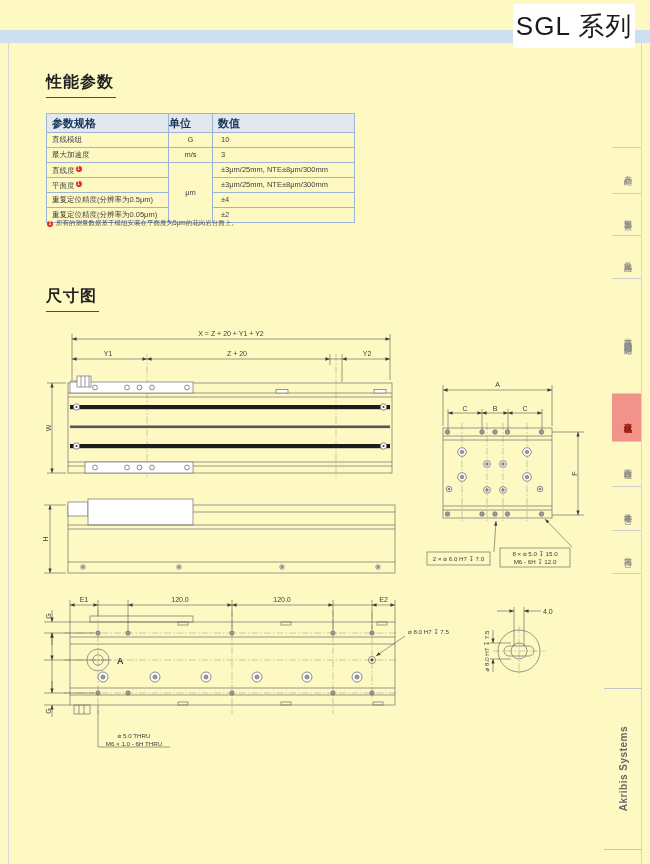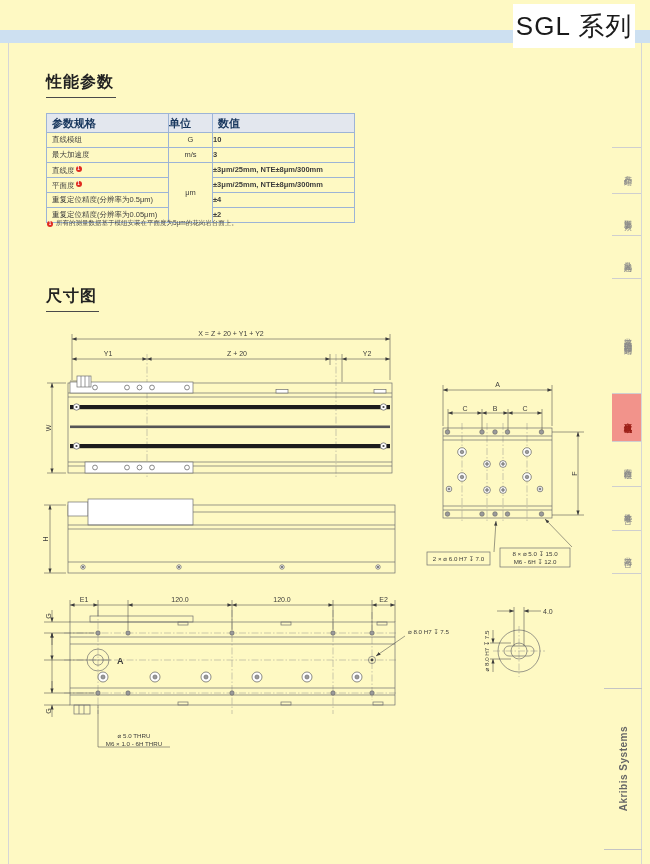--- a/index.html
+++ b/index.html
@@ -19,21 +19,21 @@
   .sec.perf{left:46px;top:72px;} .sec.dims{left:46px;top:286px;}
   
   .tbl-wrap{position:absolute;left:46px;top:113px;}
   table{border-collapse:collapse;width:308px;table-layout:fixed;}
   col.c1{width:122px;} col.c2{width:44px;} col.c3{width:142px;}
   th,td{border:1px solid #9db4d6;font-size:7.5px;color:#3d3d3d;padding:0 0 0 5px;
         height:14px;line-height:1;text-align:left;font-weight:normal;overflow:hidden;white-space:nowrap;}
   thead th{background:#e3e7ee;color:#17365d;font-weight:bold;font-size:11px;height:18px;}
   thead th.cc{padding:0;}
   td.c{text-align:center;padding:0;}
-  td.v{padding-left:0;font-weight:bold;}
+  td.v{padding-left:8px;}
   .note{display:inline-block;width:6px;height:6px;border-radius:50%;background:#e02b20;color:#fff;
         font-size:4.5px;line-height:6px;text-align:center;vertical-align:3px;margin-left:1px;font-weight:bold;}
   .footnote{position:absolute;left:47px;top:219px;display:flex;align-items:center;gap:3px;
             font-size:6.5px;color:#4a4a4a;}
   .footnote .note{vertical-align:0;margin:0;}
   
   .drawing{position:absolute;left:0;top:325px;width:650px;height:445px;}
   .thin{fill:none;stroke:#6f6f6f;stroke-width:.7;}
   .thinf{fill:#fff;stroke:#6f6f6f;stroke-width:.7;}
   .blk{fill:#1c1c1c;stroke:none;}

